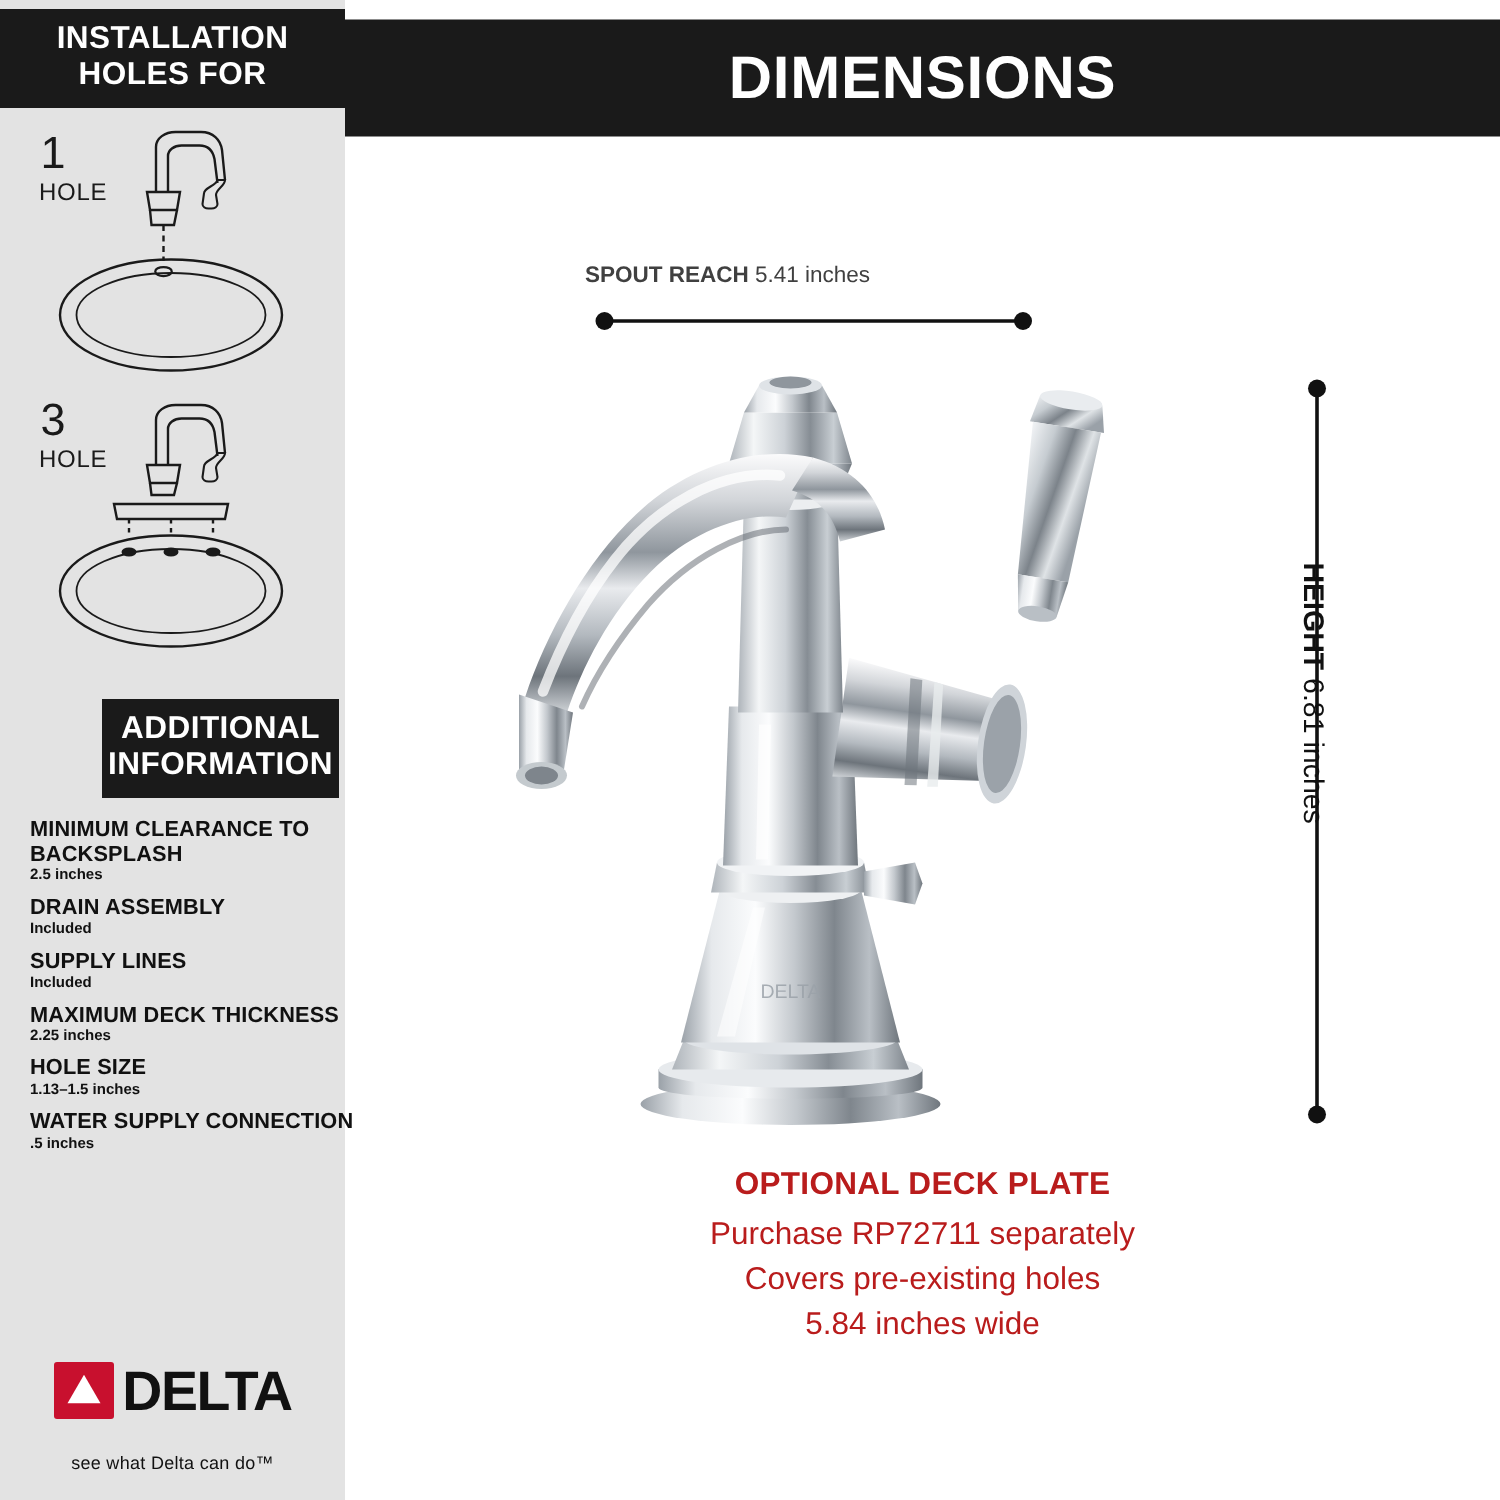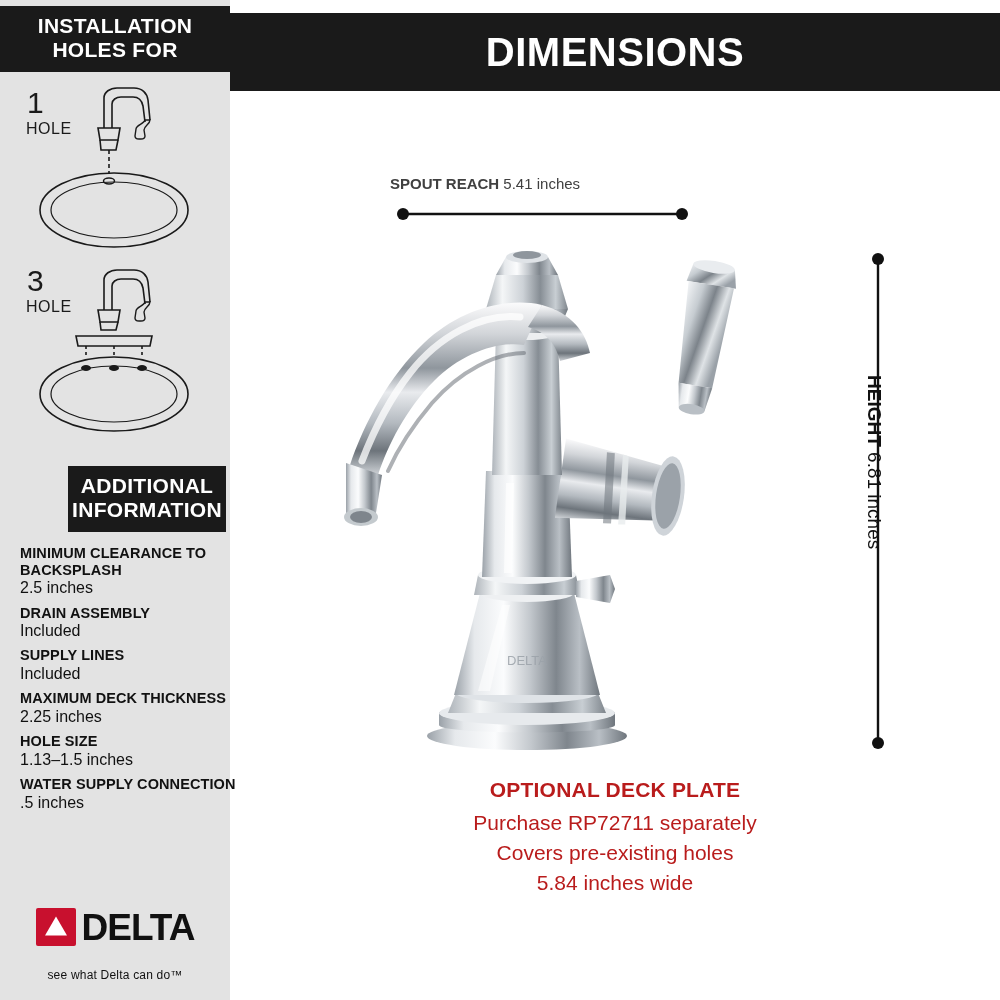--- a/index.html
+++ b/index.html
@@ -99,22 +99,22 @@
     margin-left: 20px;
   }
   .info-item { margin-bottom: 7px; }
   .info-label {
     font-weight: bold;
     font-size: 14.5px;
     line-height: 1.15;
     letter-spacing: 0.1px;
   }
   .info-value {
-    font-weight: normal;
-    font-size: 16px;
+    font-weight: bold;
+    font-size: 10px;
     line-height: 1.2;
   }
 
   
   #delta-logo {
     position: absolute;
     left: 0;
     bottom: 18px;
     width: 230px;
     text-align: center;

